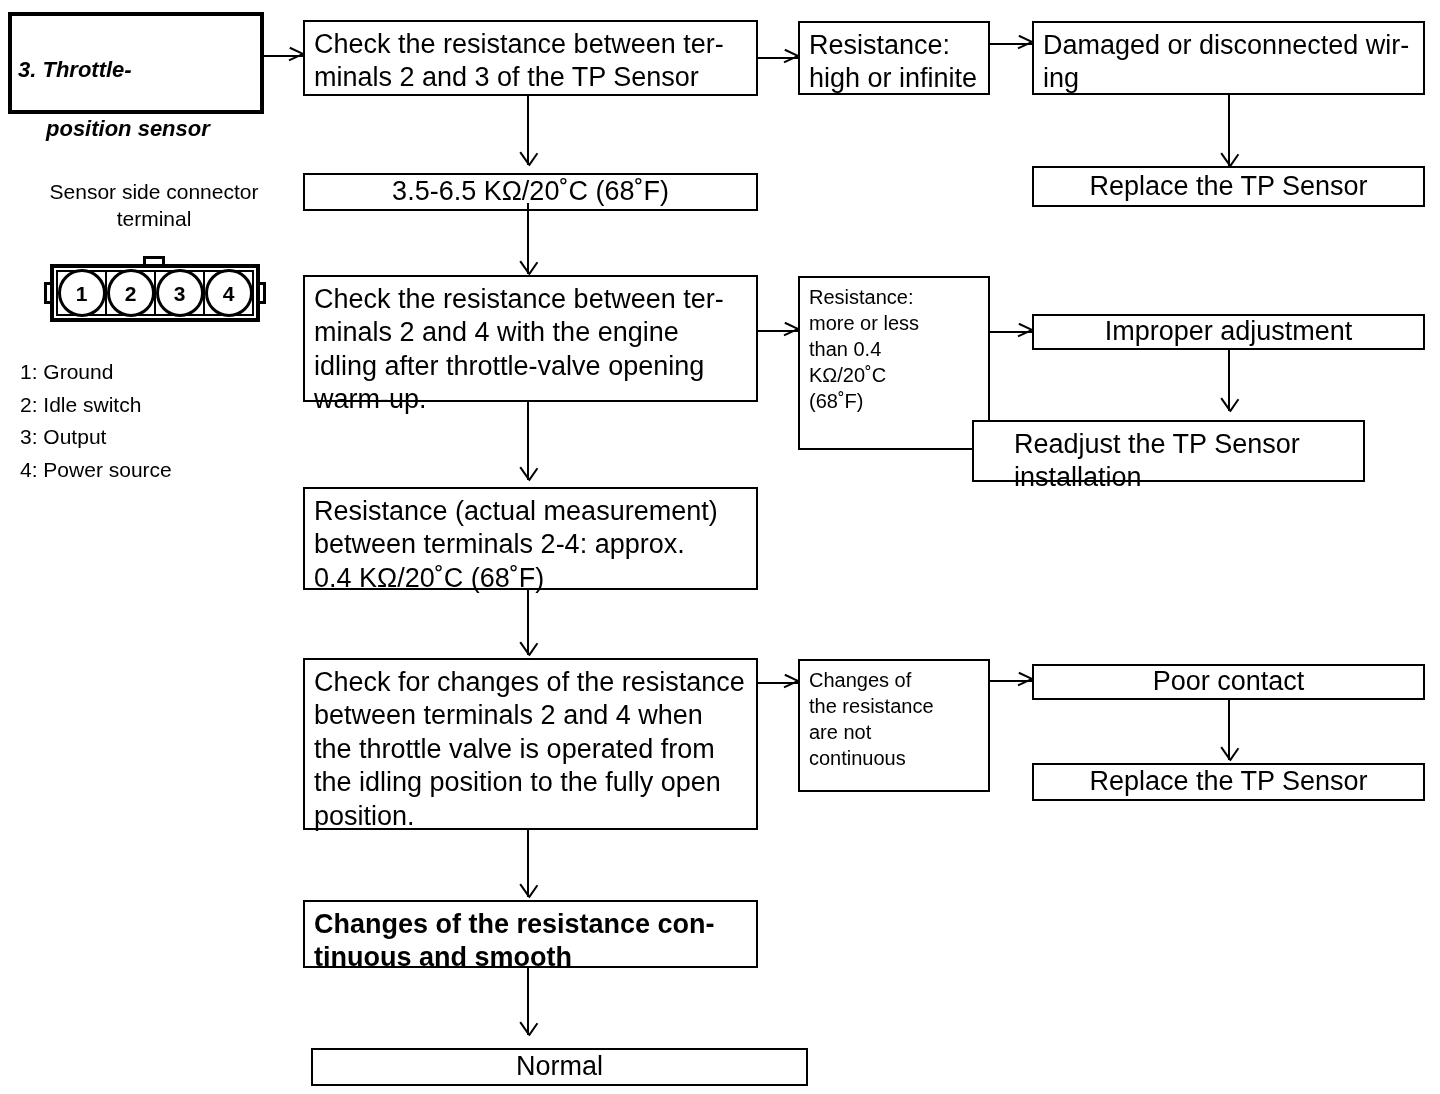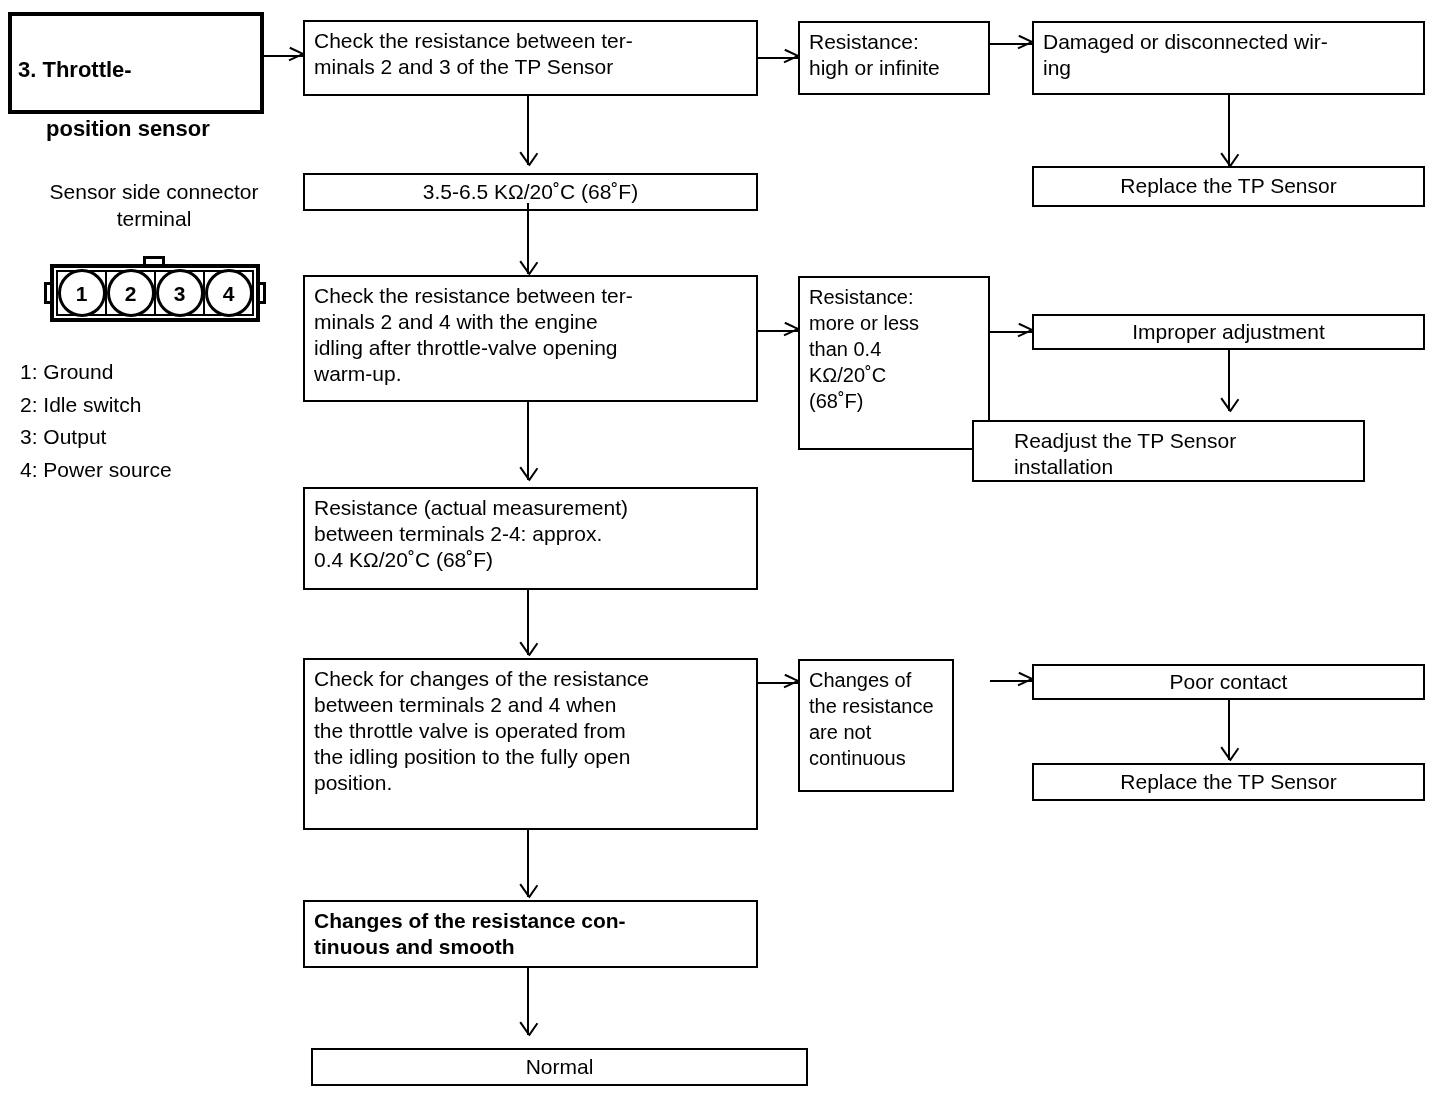--- a/index.html
+++ b/index.html
@@ -17,28 +17,29 @@
     color: #000000;
     overflow: hidden;
   }
 
   
   .box {
     position: absolute;
     box-sizing: border-box;
     border: 2px solid #000;
     background: #fff;
-    font-size: 21px;
+    font-size: 27px;
     line-height: 1.24;
     padding: 6px 9px 4px 9px;
     white-space: pre-line;
   }
   .box.thick {
     border-width: 4px;
     font-weight: bold;
+    font-style: italic;
   }
   .box.center {
     display: flex;
     align-items: center;
     justify-content: center;
     padding: 4px 8px;
     text-align: center;
   }
   .box.small {
     font-size: 20px;
@@ -285,21 +286,21 @@
 
   <div class="box" style="left:303px; top:658px; width:455px; height:172px;">Check for changes of the resistance
 between terminals 2 and 4 when
 the throttle valve is operated from
 the idling position to the fully open
 position.</div>
 
   <div class="hline" style="left:758px; top:682px; width:40px;"></div>
   <div class="arrow-right" style="left:798px; top:682px;"></div>
 
-  <div class="box small" style="left:798px; top:659px; width:156px; height:133px;">Changes of
+  <div class="box small" style="left:798px; top:659px; width:192px; height:133px;">Changes of
 the resistance
 are not
 continuous</div>
 
   <div class="hline" style="left:990px; top:680px; width:42px;"></div>
   <div class="arrow-right" style="left:1032px; top:680px;"></div>
 
   <div class="box center" style="left:1032px; top:664px; width:393px; height:36px;">Poor contact</div>
 
   <div class="vline" style="left:1228px; top:700px; height:60px;"></div>

